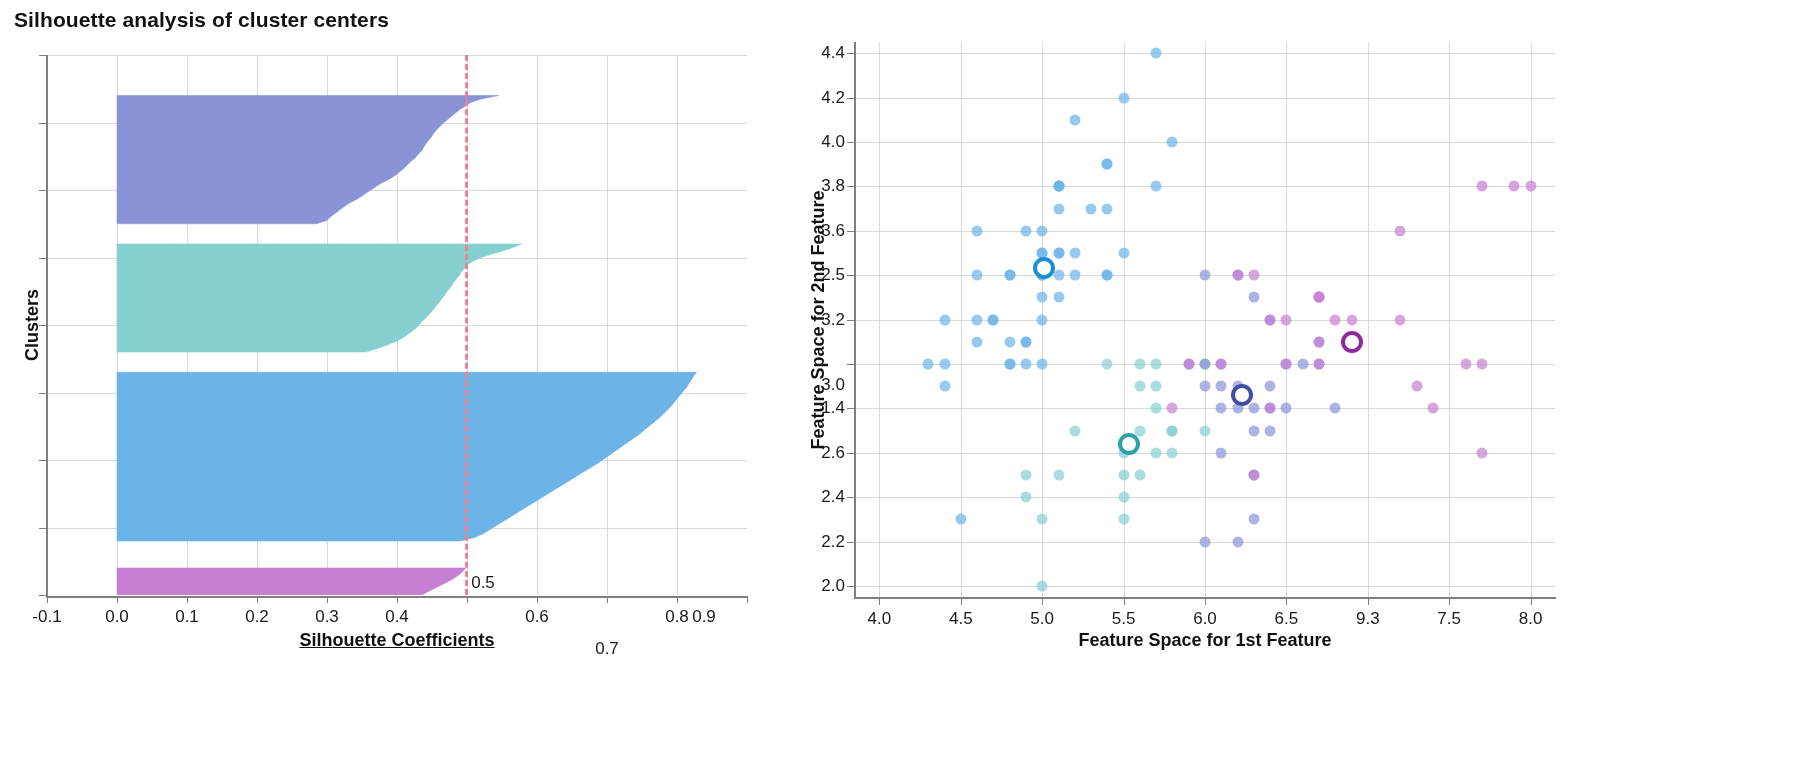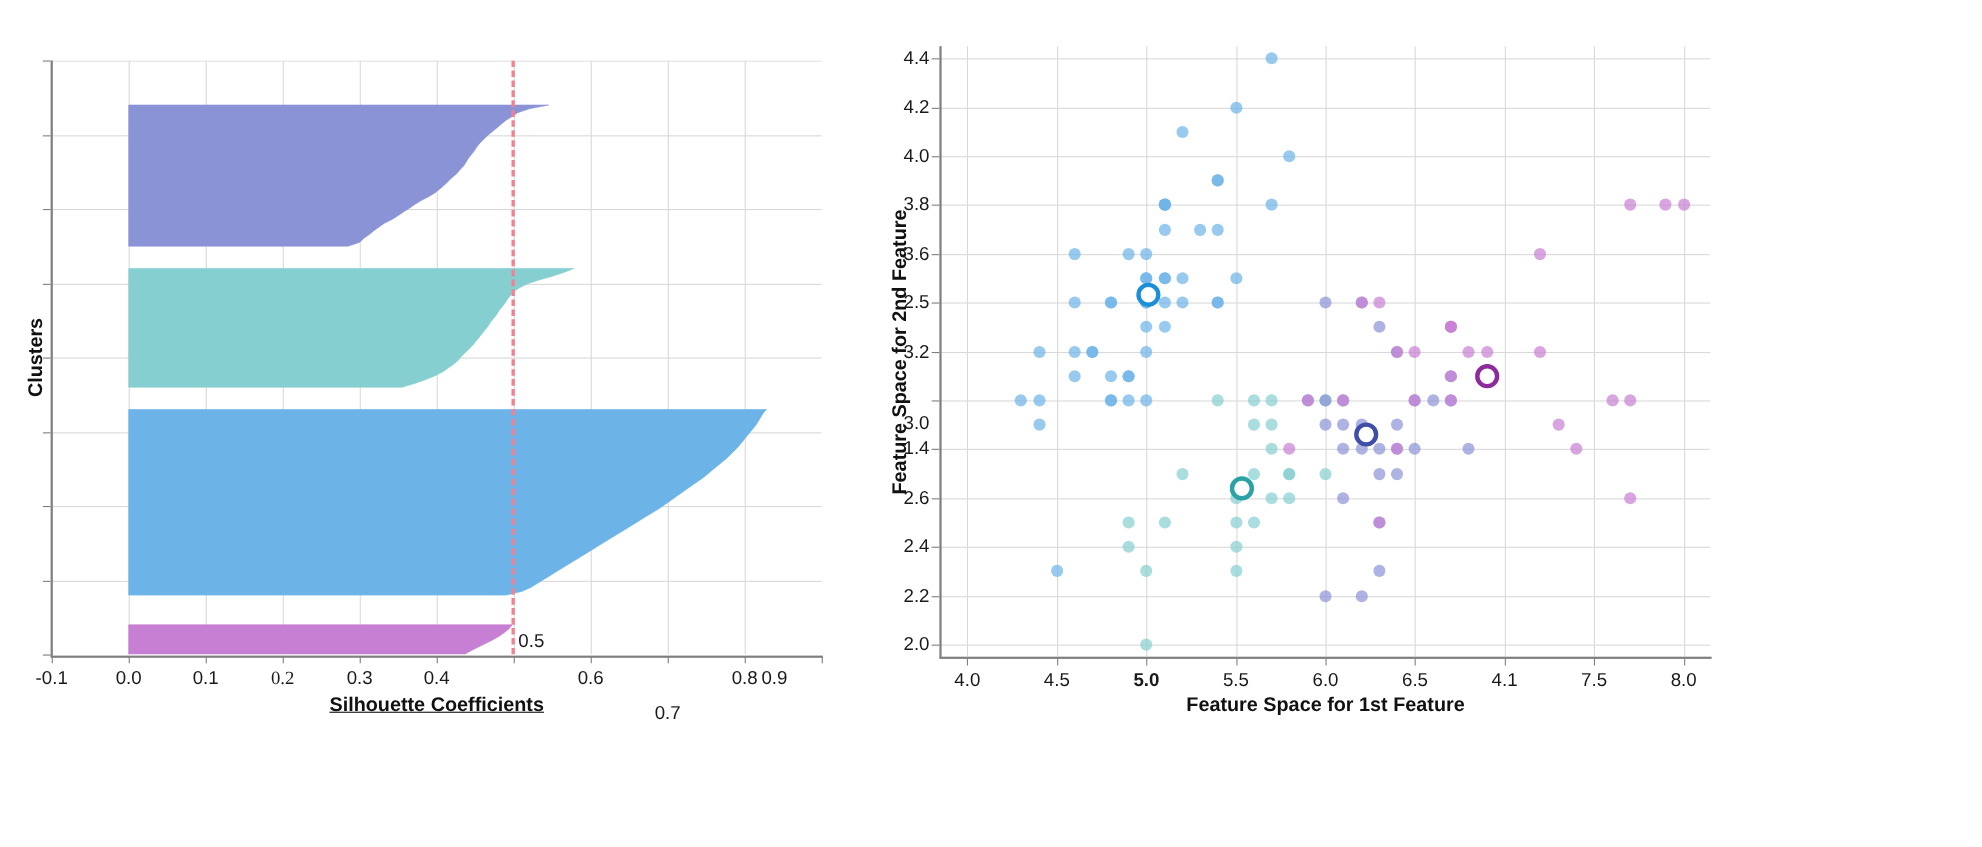--- a/index.html
+++ b/index.html
@@ -69,20 +69,21 @@
     border-radius: 50%;
     transform: translate(-50%,-50%);
     background: #ffffff;
   }
 </style>
 </head>
 <body>
 
 <div id="root">
 
+  <div class="fig-title">Silhouette analysis of cluster centers</div>
 
   <div class="panel" id="left-panel" style="left:0px; top:0px; width:790px; height:770px;">
     <div class="plot-area" id="left-plot" style="left:47px; top:55px; width:700px; height:540px;">
         <div class="gridline v" style="left:0.0px;background:#d9d9d9;"></div>
         <div class="gridline v" style="left:70.0px;background:#d9d9d9;"></div>
         <div class="gridline v" style="left:140.0px;background:#d9d9d9;"></div>
         <div class="gridline v" style="left:210.0px;background:#d9d9d9;"></div>
         <div class="gridline v" style="left:280.0px;background:#d9d9d9;"></div>
         <div class="gridline v" style="left:350.0px;background:#d9d9d9;"></div>
         <div class="gridline v" style="left:420.0px;background:#d9d9d9;"></div>
@@ -111,21 +112,21 @@
 
     <div class="axis-title x" style="left:397px; top:630px;text-decoration:underline;">Silhouette Coefficients</div>
     <div class="axis-title y" style="left:22px; top:325px;">Clusters</div>
   <div class="tick x" style="left:47.0px; top:597px;"></div>
       <div class="ticklabel x" style="left:47.0px; top:607px;">-0.1</div>
       <div class="tick x" style="left:117.0px; top:597px;"></div>
       <div class="ticklabel x" style="left:117.0px; top:607px;">0.0</div>
       <div class="tick x" style="left:187.0px; top:597px;"></div>
       <div class="ticklabel x" style="left:187.0px; top:607px;">0.1</div>
       <div class="tick x" style="left:257.0px; top:597px;"></div>
-      <div class="ticklabel x" style="left:257.0px; top:607px;font-family:Liberation Serif, serif;">0.2</div>
+      <div class="ticklabel x" style="left:257.0px; top:607px;">0.2</div>
       <div class="tick x" style="left:327.0px; top:597px;"></div>
       <div class="ticklabel x" style="left:327.0px; top:607px;">0.3</div>
       <div class="tick x" style="left:397.0px; top:597px;"></div>
       <div class="ticklabel x" style="left:397.0px; top:607px;">0.4</div>
       <div class="tick x" style="left:467.0px; top:597px;"></div>
       <div class="ticklabel x" style="left:467.0px; top:573px;margin-left:16px;">0.5</div>
       <div class="tick x" style="left:537.0px; top:597px;"></div>
       <div class="ticklabel x" style="left:537.0px; top:607px;">0.6</div>
       <div class="tick x" style="left:607.0px; top:597px;"></div>
       <div class="ticklabel x" style="left:607.0px; top:639px;">0.7</div>
@@ -308,29 +309,29 @@
     <div class="axis-line left" style="left:64px; top:42px; height:556px;"></div>
     <div class="axis-line bottom" style="left:64px; top:597px; width:702px;"></div>
 
     <div class="axis-title x" style="left:415px; top:630px;">Feature Space for 1st Feature</div>
     <div class="axis-title y" style="left:18px; top:320px;">Feature Space for 2nd Feature</div>
   <div class="tick x" style="left:89.4px; top:599px;"></div>
       <div class="ticklabel x" style="left:89.4px; top:609px;">4.0</div>
       <div class="tick x" style="left:170.8px; top:599px;"></div>
       <div class="ticklabel x" style="left:170.8px; top:609px;">4.5</div>
       <div class="tick x" style="left:252.2px; top:599px;"></div>
-      <div class="ticklabel x" style="left:252.2px; top:609px;font-weight:bold;">5.0</div>
+      <div class="ticklabel x" style="left:252.2px; top:609px;">5.0</div>
       <div class="tick x" style="left:333.6px; top:599px;"></div>
       <div class="ticklabel x" style="left:333.6px; top:609px;">5.5</div>
       <div class="tick x" style="left:415.0px; top:599px;"></div>
       <div class="ticklabel x" style="left:415.0px; top:609px;text-align:center;">6.0</div>
       <div class="tick x" style="left:496.4px; top:599px;"></div>
       <div class="ticklabel x" style="left:496.4px; top:609px;">6.5</div>
       <div class="tick x" style="left:577.8px; top:599px;"></div>
-      <div class="ticklabel x" style="left:577.8px; top:609px;">4.1</div>
+      <div class="ticklabel x" style="left:577.8px; top:609px;">9.3</div>
       <div class="tick x" style="left:659.2px; top:599px;"></div>
       <div class="ticklabel x" style="left:659.2px; top:609px;">7.5</div>
       <div class="tick x" style="left:740.6px; top:599px;"></div>
       <div class="ticklabel x" style="left:740.6px; top:609px;">8.0</div>
       <div class="tick y" style="left:57px; top:585.9px;"></div>
       <div class="ticklabel y" style="left:11px; width:44px; top:585.9px;">2.0</div>
       <div class="tick y" style="left:57px; top:541.5px;"></div>
       <div class="ticklabel y" style="left:11px; width:44px; top:541.5px;">2.2</div>
       <div class="tick y" style="left:57px; top:497.1px;"></div>
       <div class="ticklabel y" style="left:11px; width:44px; top:497.1px;">2.4</div>

